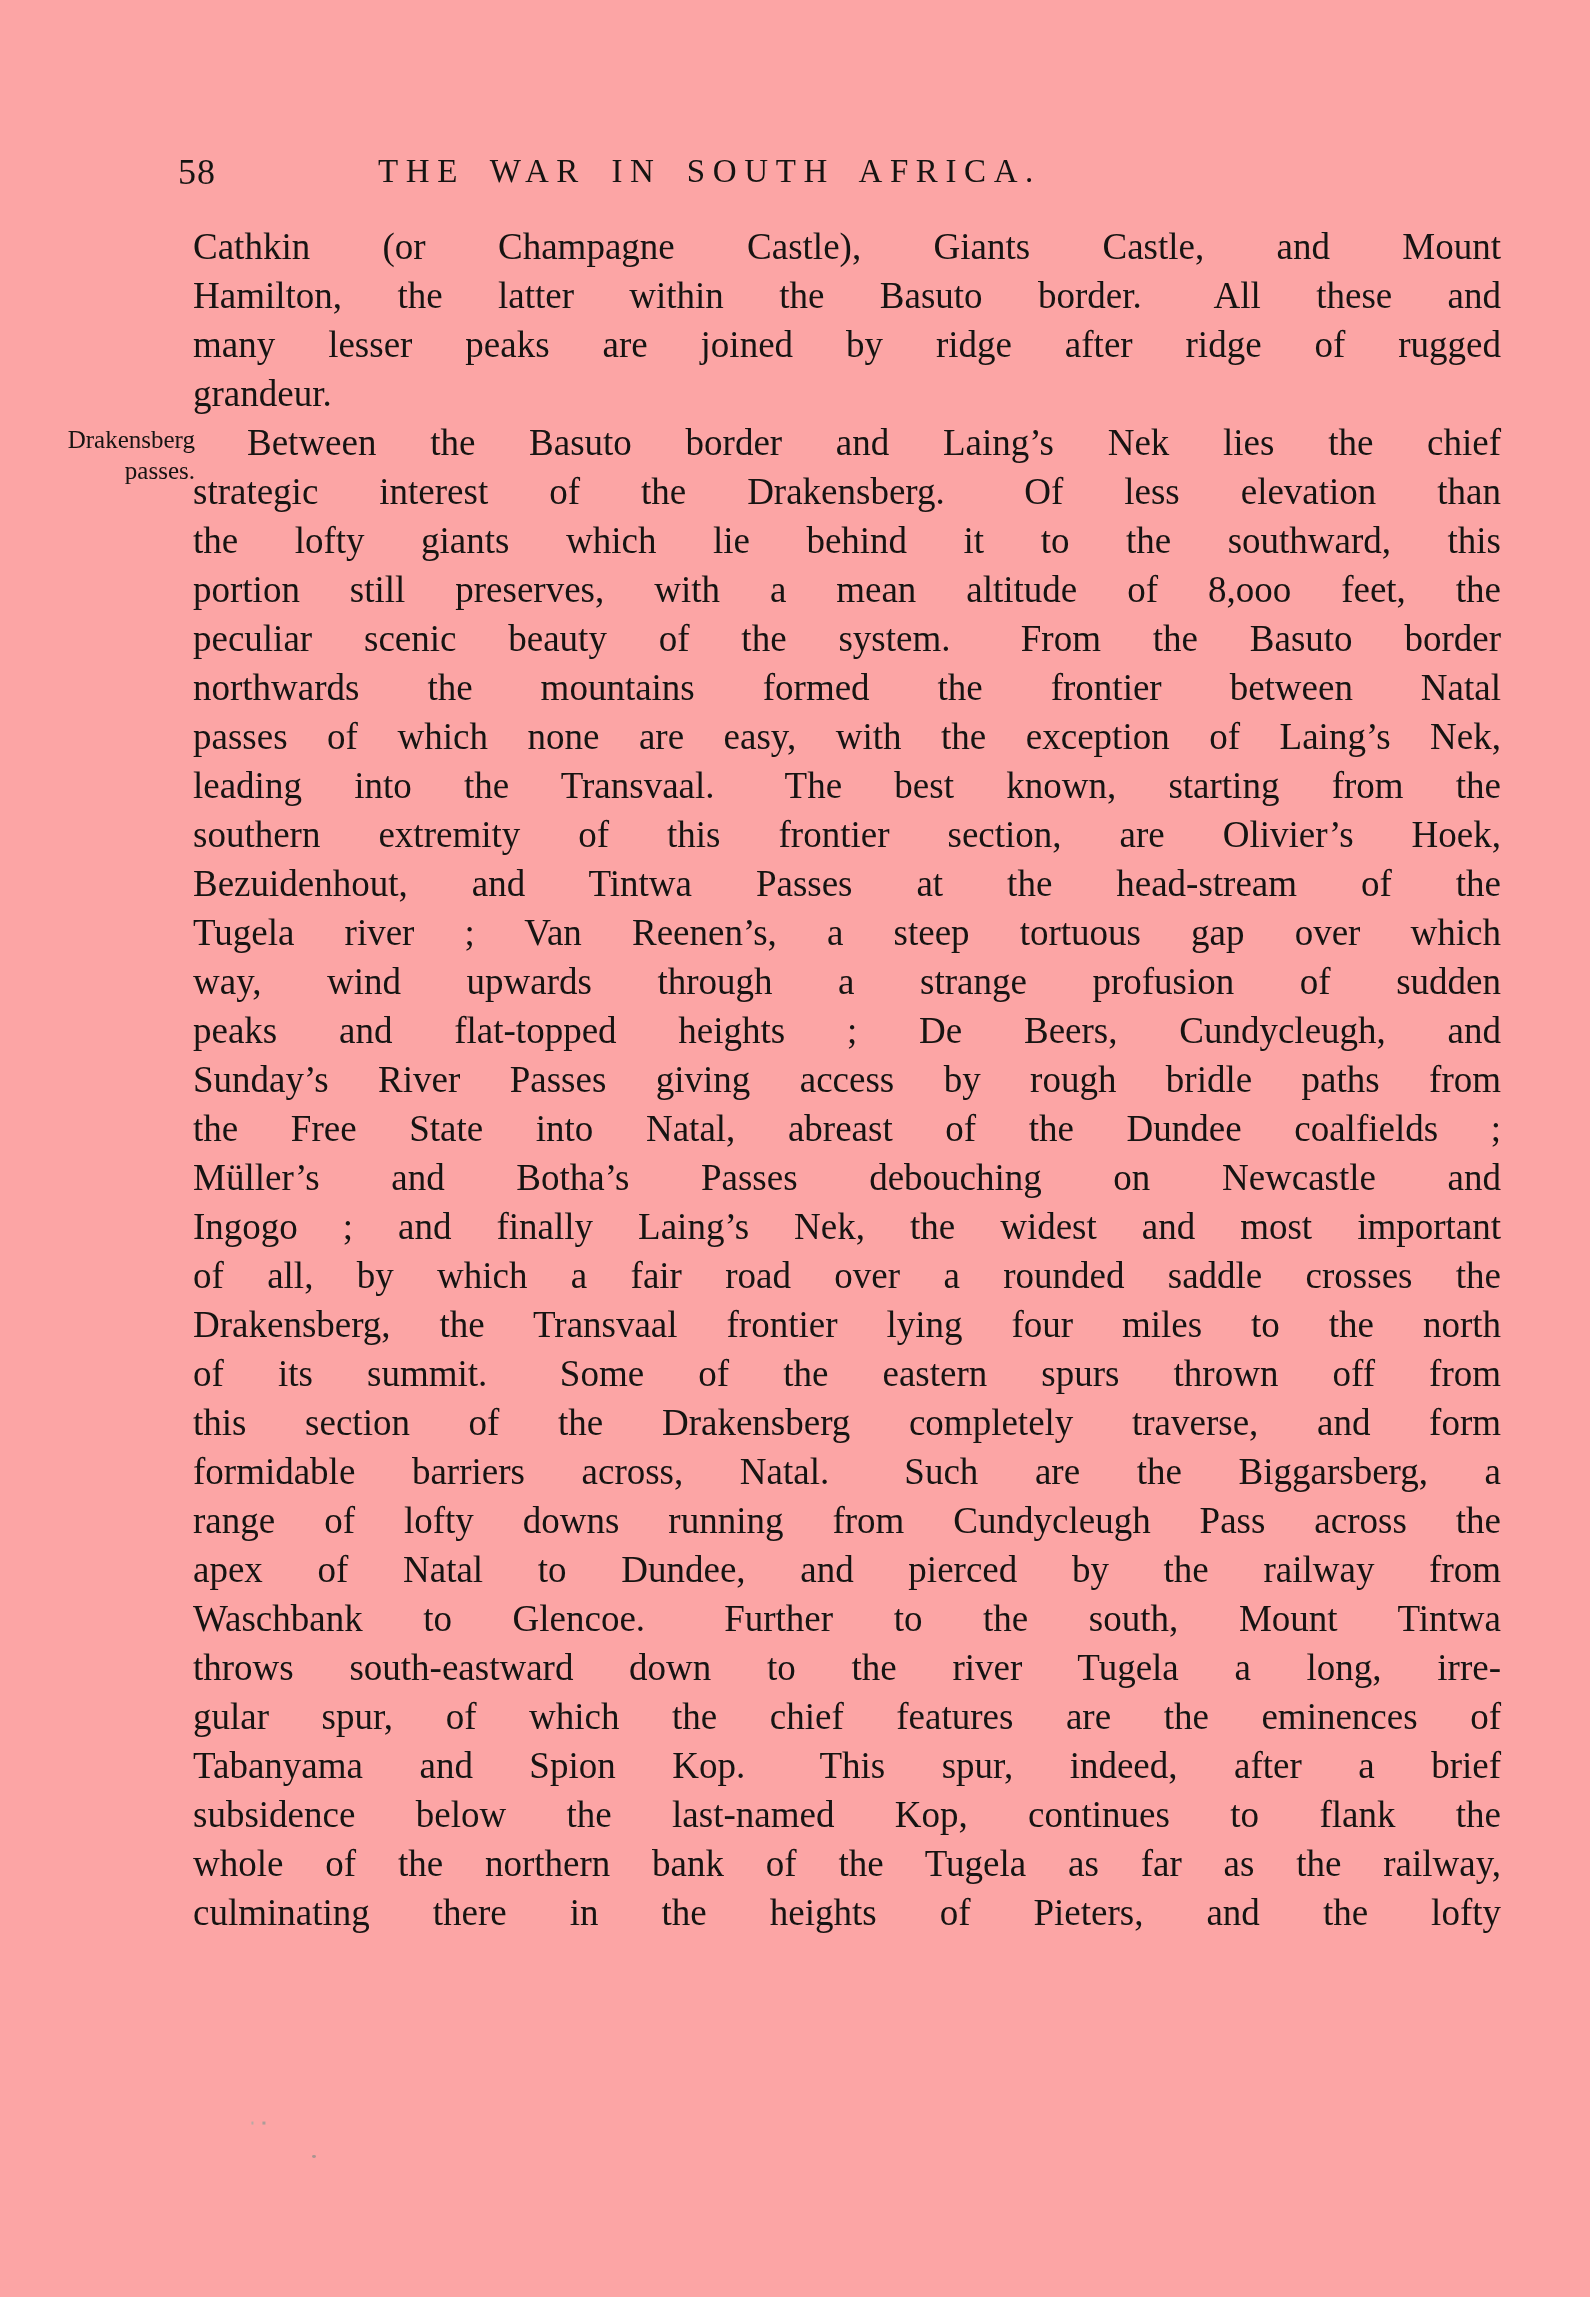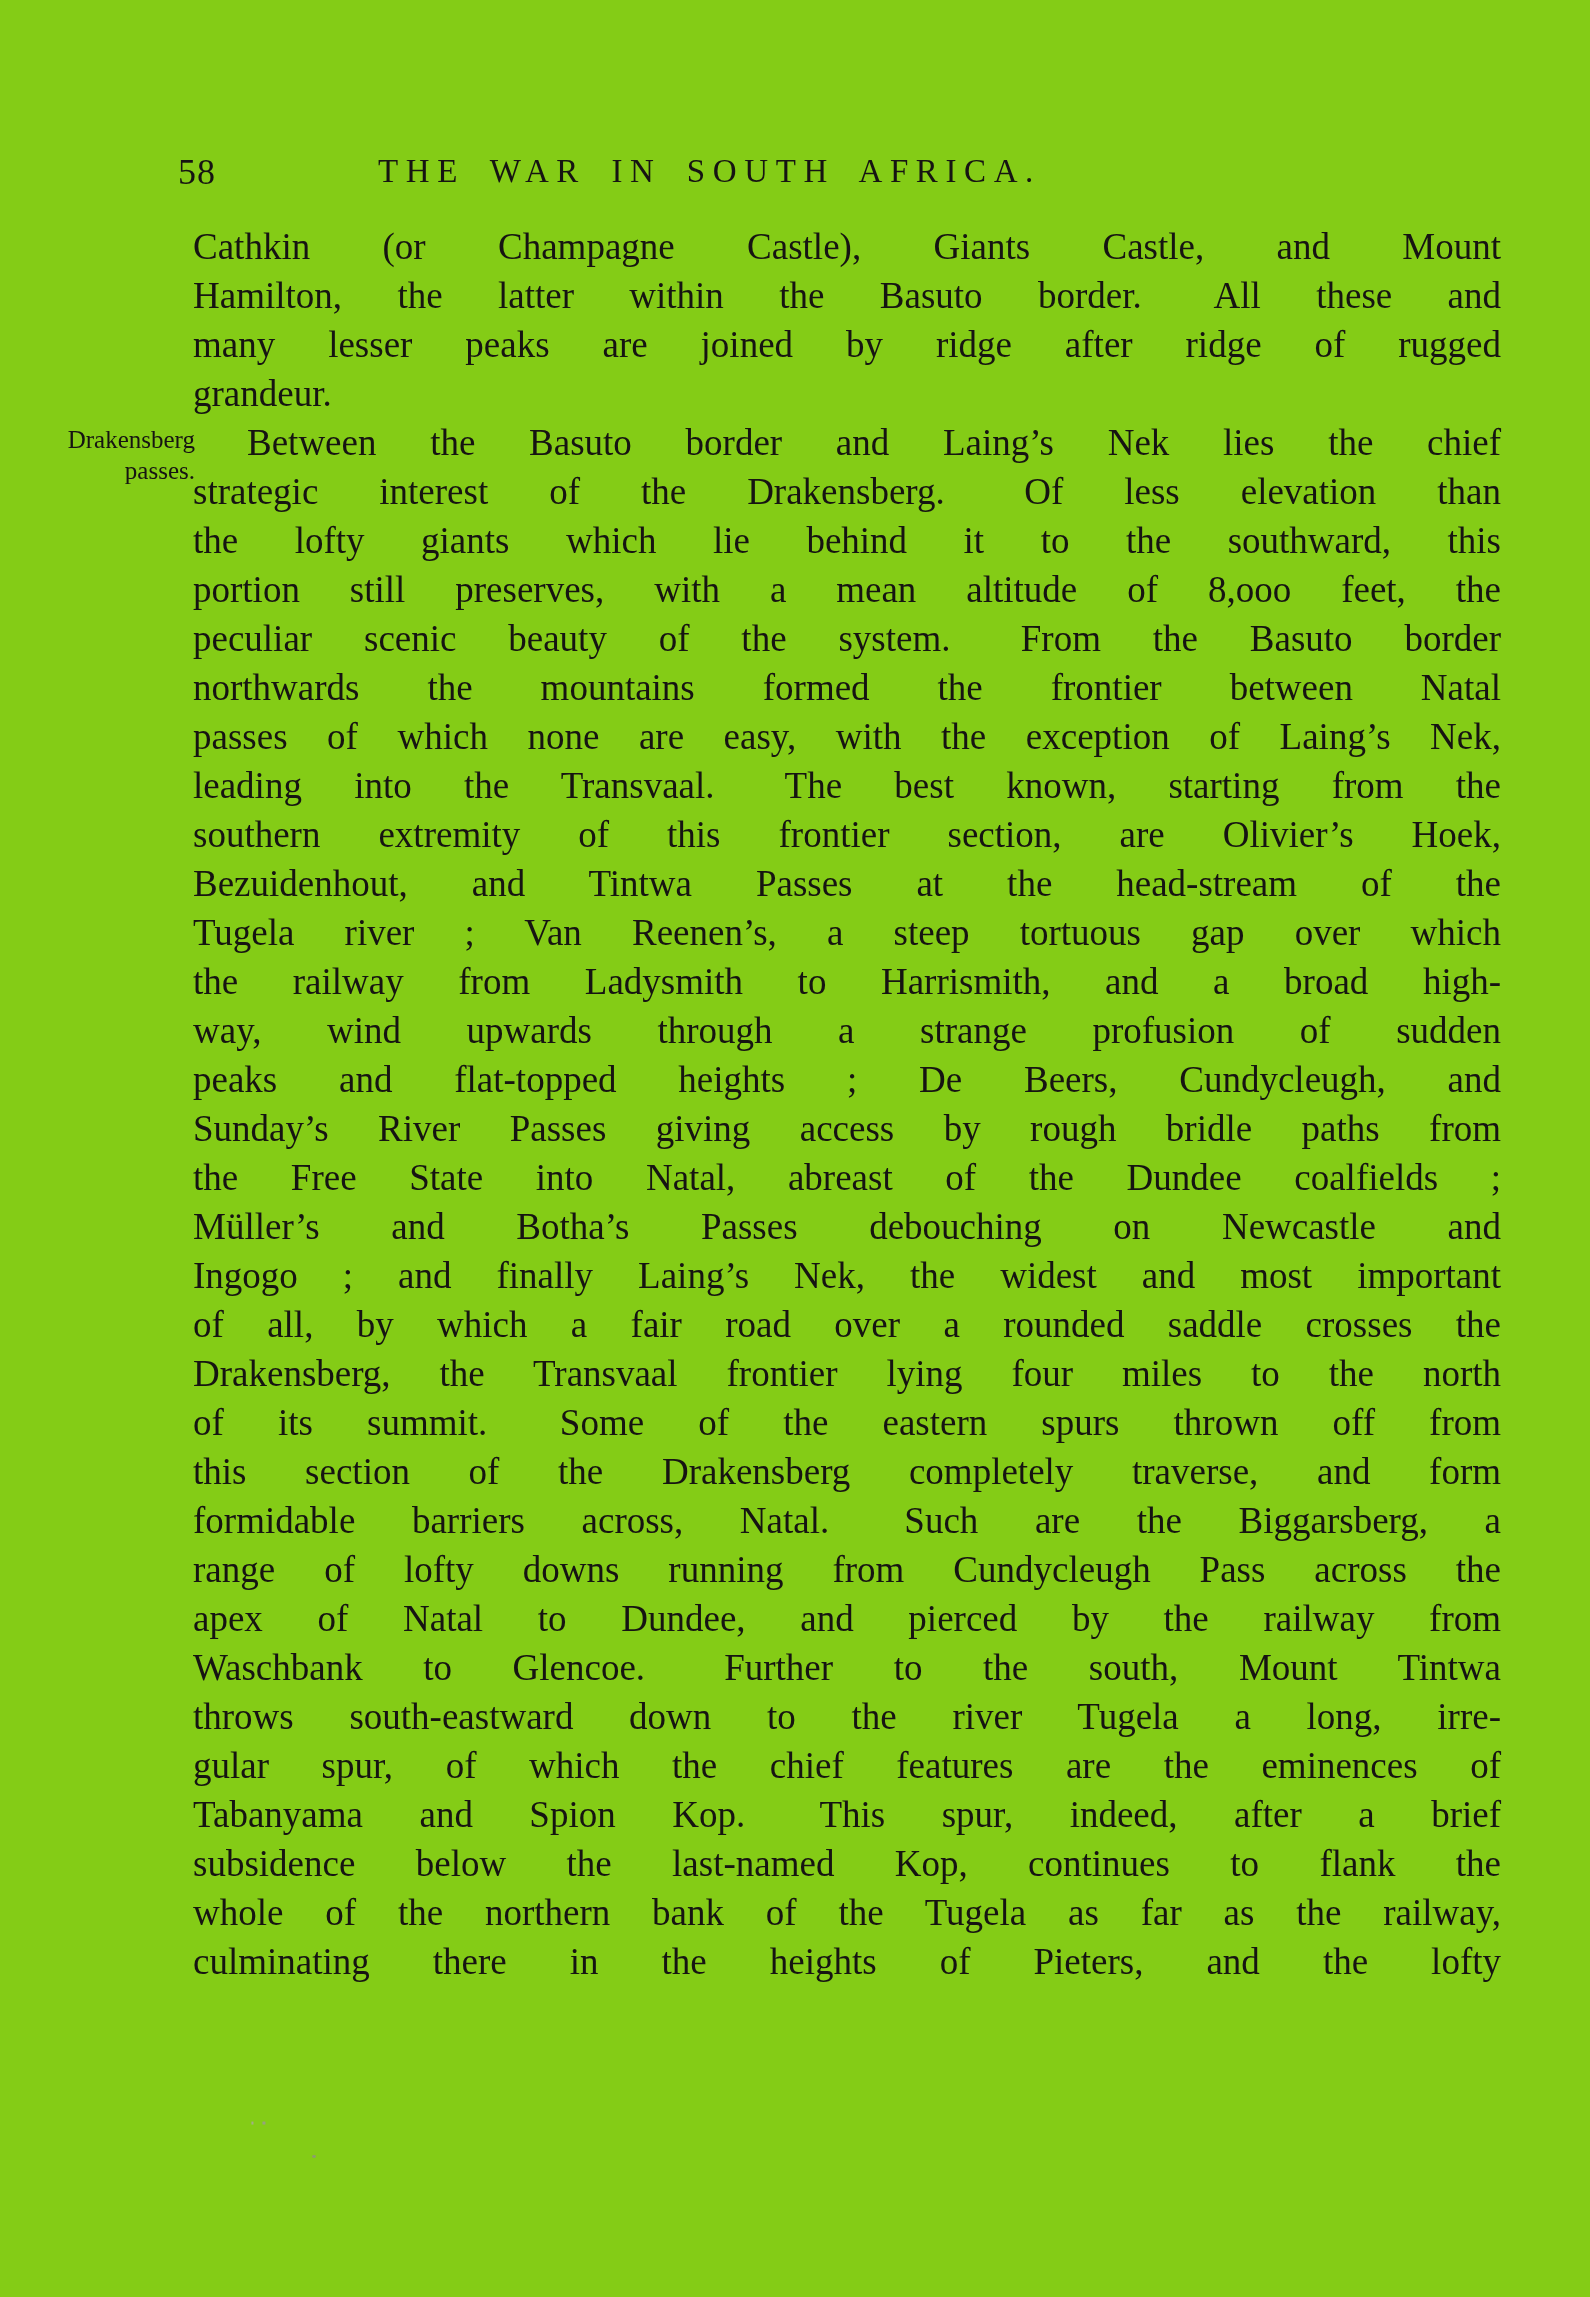--- a/index.html
+++ b/index.html
@@ -4,21 +4,21 @@
 <style>
   html, body {
     margin: 0;
     padding: 0;
     background: #ffffff;
   }
   .page {
     position: relative;
     width: 1591px;
     height: 2298px;
-    background: #84cc16;
+    background: #fca5a5;
     overflow: hidden;
     font-family: "Liberation Serif", "DejaVu Serif", serif;
     color: #161412;
   }
   
   .header-pagenum {
     position: absolute;
     left: 178px;
     top: 151px;
     font-size: 36px;
@@ -116,21 +116,20 @@
       <div class="line">strategic interest of the Drakensberg.  Of less elevation than</div>
       <div class="line">the lofty giants which lie behind it to the southward, this</div>
       <div class="line">portion still preserves, with a mean altitude of 8,ooo feet, the</div>
       <div class="line">peculiar scenic beauty of the system.  From the Basuto border</div>
       <div class="line">northwards the mountains formed the frontier between Natal</div>
       <div class="line">passes of which none are easy, with the exception of Laing’s Nek,</div>
       <div class="line">leading into the Transvaal.  The best known, starting from the</div>
       <div class="line">southern extremity of this frontier section, are Olivier’s Hoek,</div>
       <div class="line">Bezuidenhout, and Tintwa Passes at the head-stream of the</div>
       <div class="line">Tugela river ; Van Reenen’s, a steep tortuous gap over which</div>
-      <div class="line">the railway from Ladysmith to Harrismith, and a broad high-</div>
       <div class="line">way, wind upwards through a strange profusion of sudden</div>
       <div class="line">peaks and flat-topped heights ; De Beers, Cundycleugh, and</div>
       <div class="line">Sunday’s River Passes giving access by rough bridle paths from</div>
       <div class="line">the Free State into Natal, abreast of the Dundee coalfields ;</div>
       <div class="line">Müller’s and Botha’s Passes debouching on Newcastle and</div>
       <div class="line">Ingogo ; and finally Laing’s Nek, the widest and most important</div>
       <div class="line">of all, by which a fair road over a rounded saddle crosses the</div>
       <div class="line">Drakensberg, the Transvaal frontier lying four miles to the north</div>
       <div class="line">of its summit.  Some of the eastern spurs thrown off from</div>
       <div class="line">this section of the Drakensberg completely traverse, and form</div>

